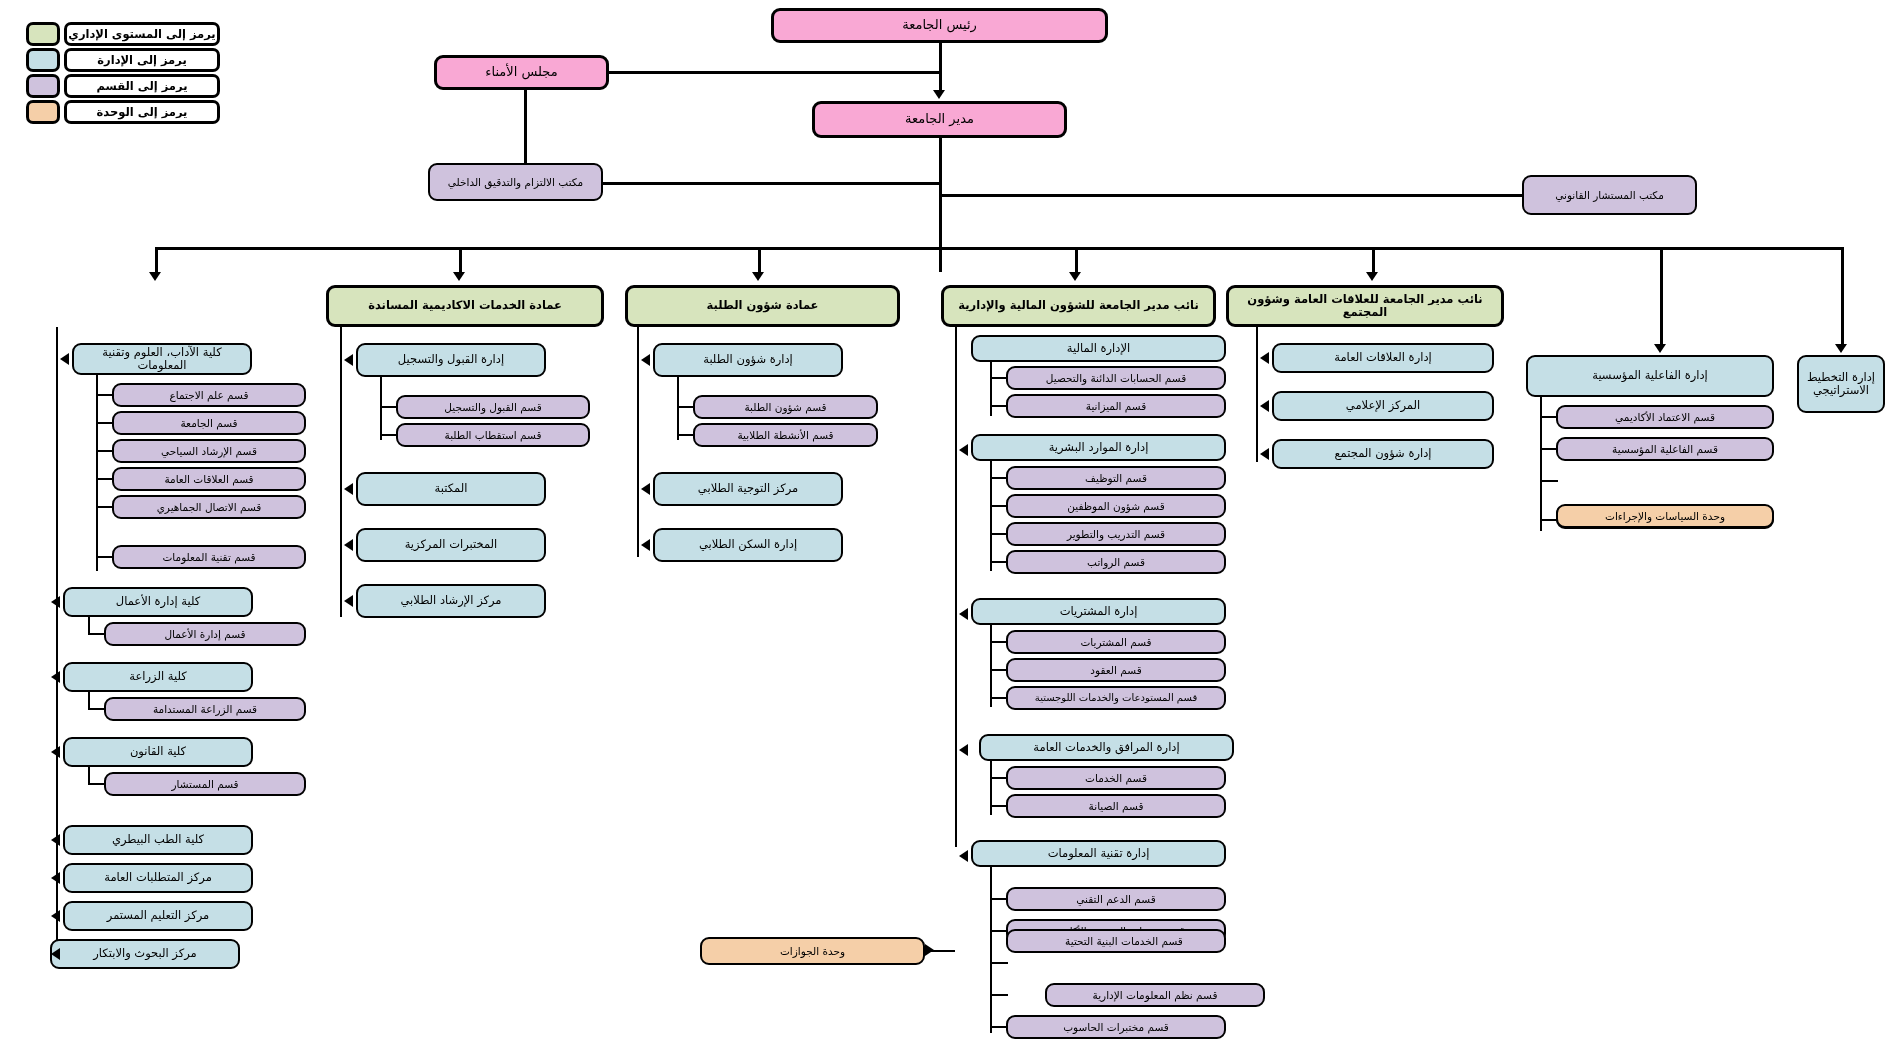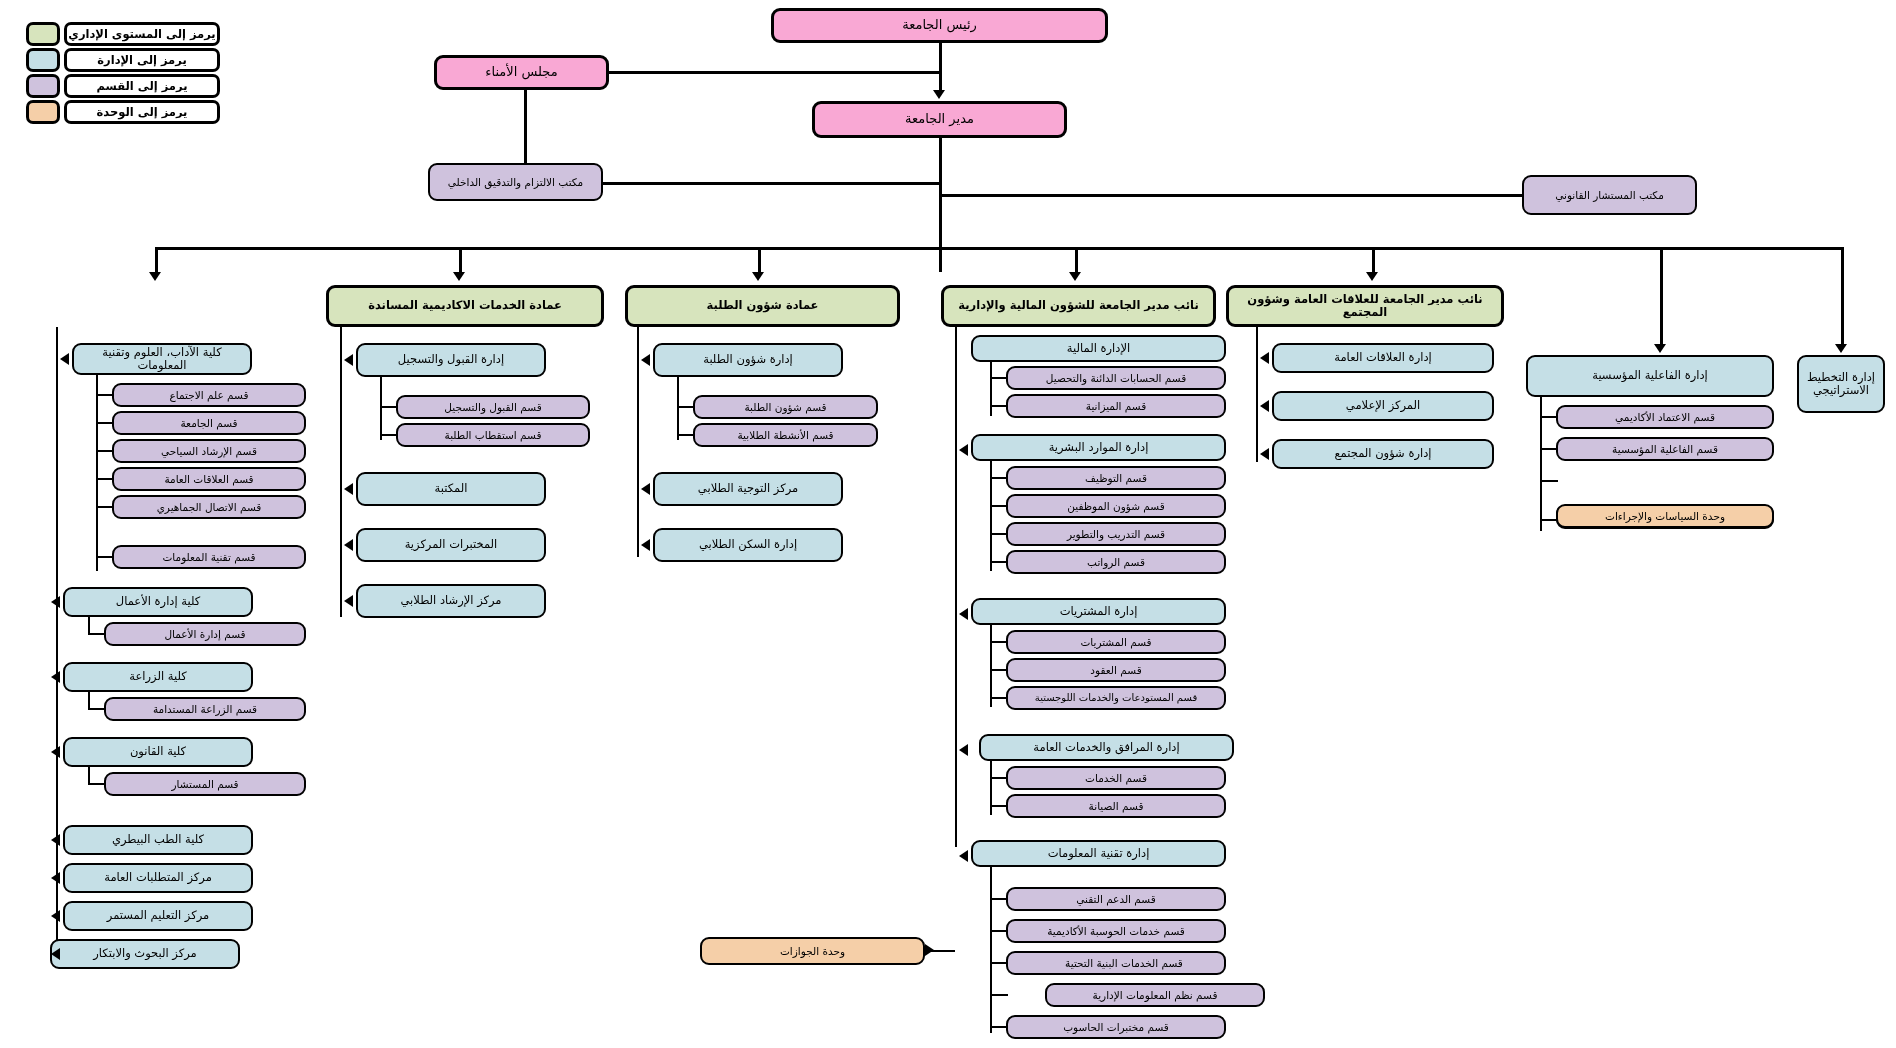--- a/index.html
+++ b/index.html
@@ -255,21 +255,21 @@
   <div class="node sect" style="left:1006px;top:794px;width:220px;height:24px;">قسم الصيانة</div>
   <div class="ln h" style="left:990px;top:805px;width:18px;"></div>
 
   <div class="node dept" style="left:971px;top:840px;width:255px;height:27px;">إدارة تقنية المعلومات</div>
   <div class="arrow-r" style="left:959px;top:850px;"></div>
   <div class="ln v" style="left:990px;top:867px;height:166px;"></div>
   <div class="node sect" style="left:1006px;top:887px;width:220px;height:24px;">قسم الدعم التقني</div>
   <div class="ln h" style="left:990px;top:898px;width:18px;"></div>
   <div class="node sect" style="left:1006px;top:919px;width:220px;height:24px;">قسم خدمات الحوسبة الأكاديمية</div>
   <div class="ln h" style="left:990px;top:930px;width:18px;"></div>
-  <div class="node sect" style="left:1006px;top:951px;width:220px;height:24px;padding-left:20px;">قسم الخدمات البنية التحتية</div>
+  <div class="node sect" style="left:1006px;top:929px;width:220px;height:24px;padding-left:20px;">قسم الخدمات البنية التحتية</div>
   <div class="ln h" style="left:990px;top:962px;width:18px;"></div>
   <div class="node sect" style="left:1006px;top:983px;width:220px;height:24px;margin-left:39px;">قسم نظم المعلومات الإدارية</div>
   <div class="ln h" style="left:990px;top:994px;width:18px;"></div>
   <div class="node sect" style="left:1006px;top:1015px;width:220px;height:24px;">قسم مختبرات الحاسوب</div>
   <div class="ln h" style="left:990px;top:1026px;width:18px;"></div>
 
   <div class="ln v" style="left:1256px;top:327px;height:135px;"></div>
 
   <div class="node dept" style="left:1272px;top:343px;width:222px;height:30px;">إدارة العلاقات العامة</div>
   <div class="arrow-r" style="left:1260px;top:352px;"></div>

